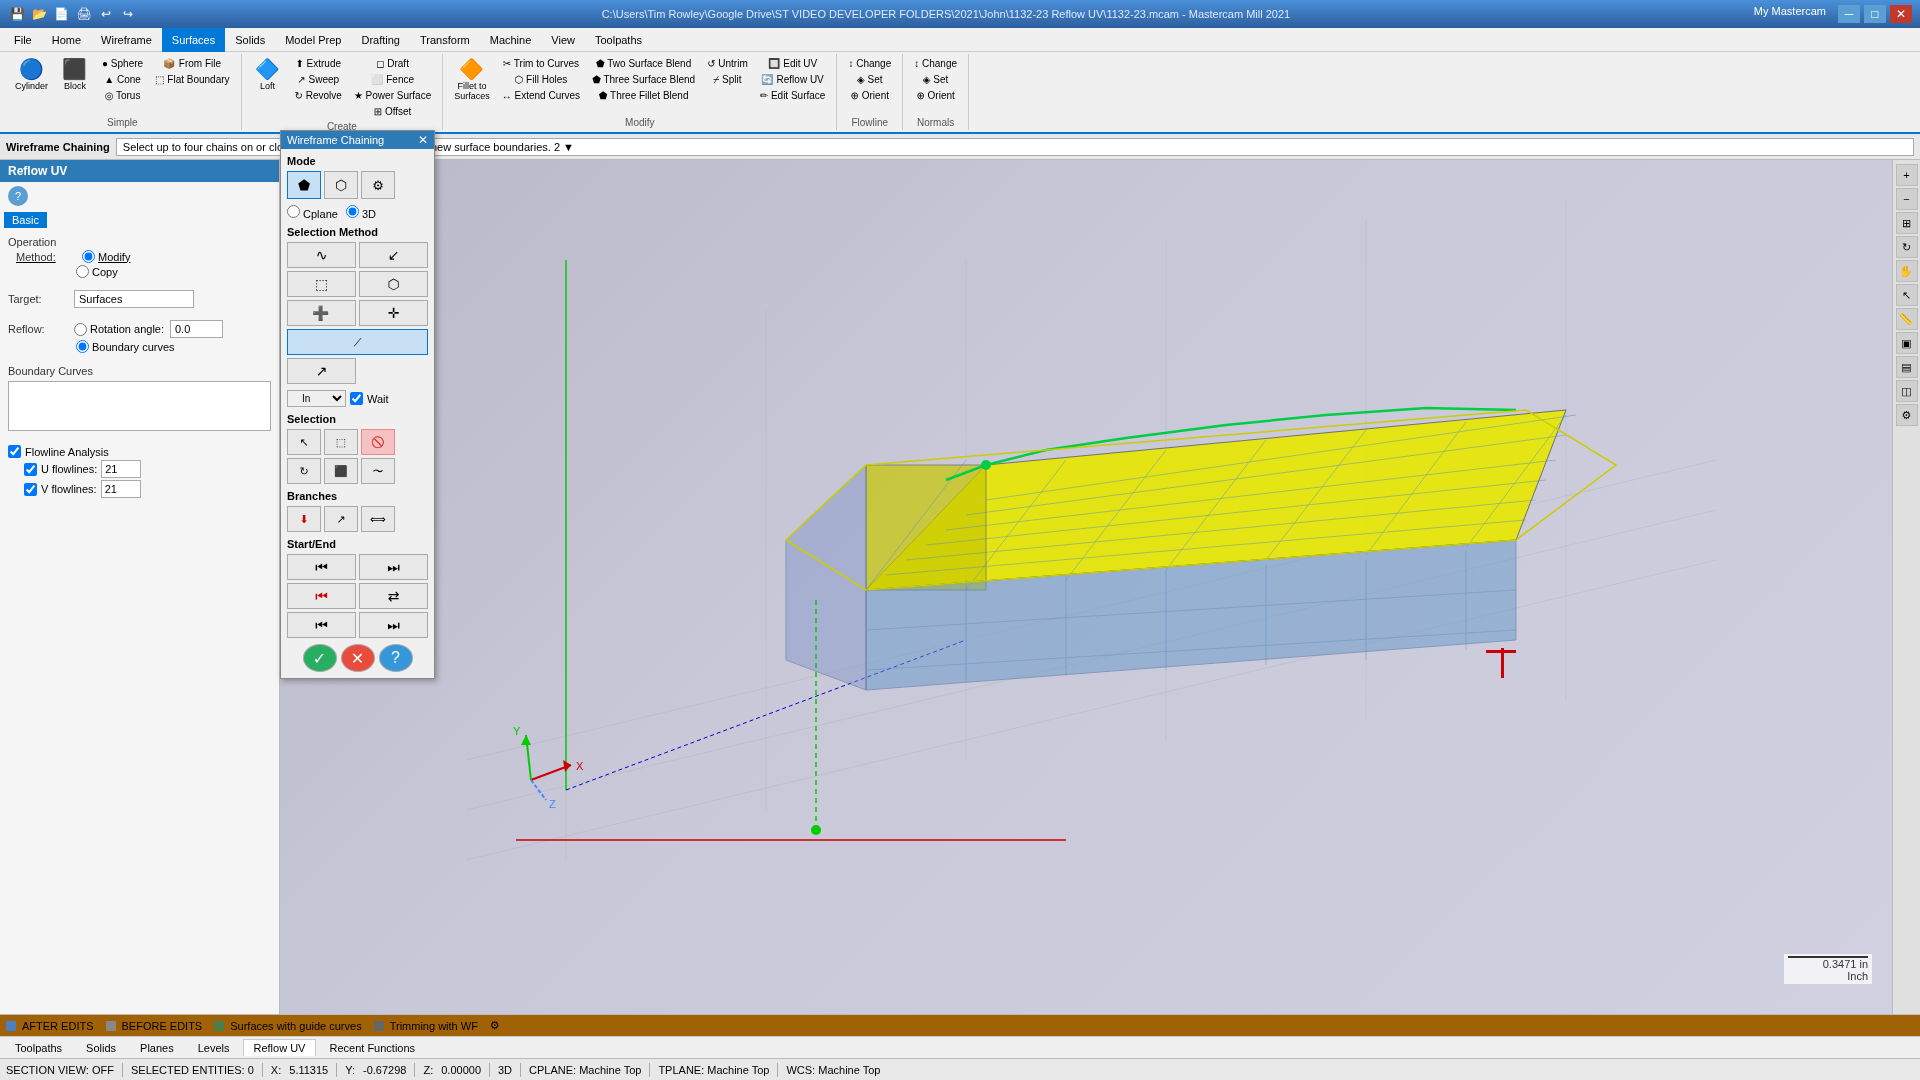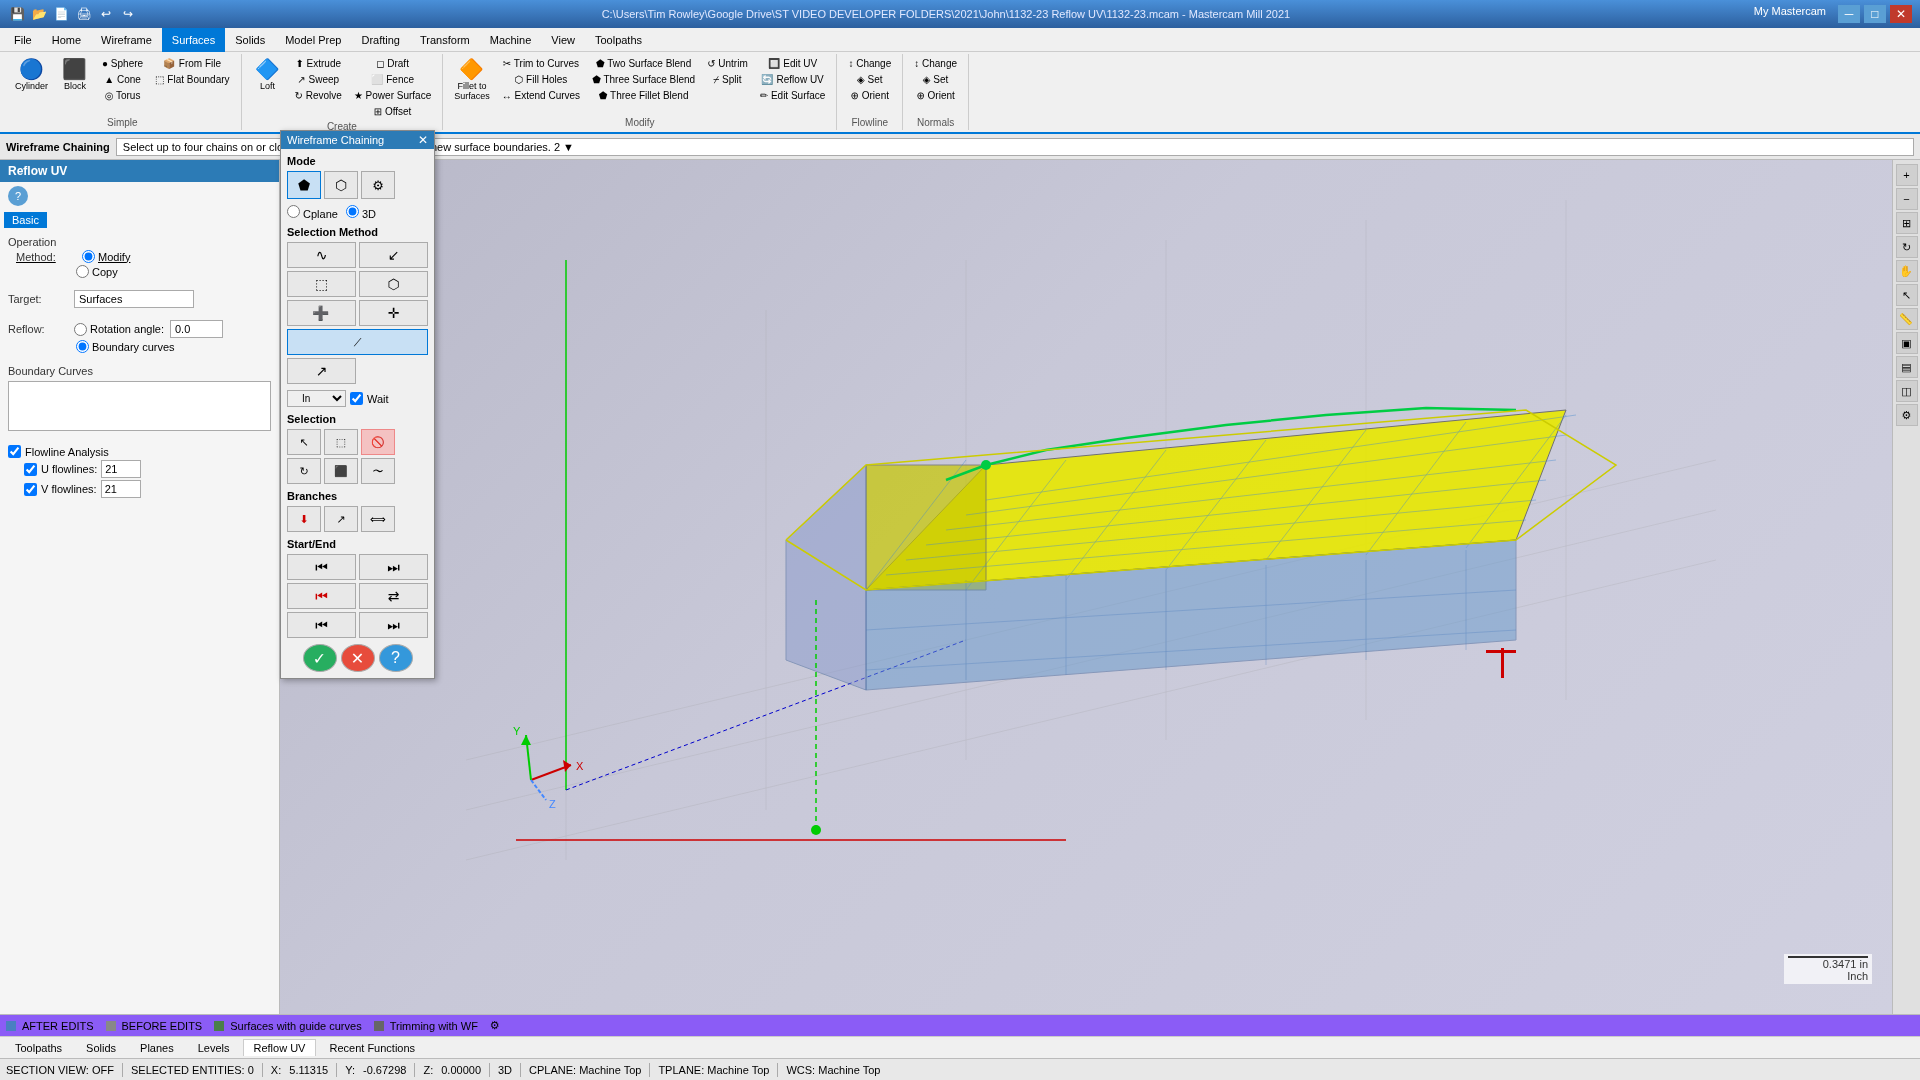--- a/index.html
+++ b/index.html
@@ -676,21 +676,21 @@
     <div class="tool-btn">✋</div>
     <div class="tool-btn">↖</div>
     <div class="tool-btn">📏</div>
     <div class="tool-btn">▣</div>
     <div class="tool-btn">▤</div>
     <div class="tool-btn">◫</div>
     <div class="tool-btn">⚙</div>
   </div>
 </div>
 
-<div id="bottom-legend" style="background:#8b5cf6; border-top:1px solid #bbb; height: 22px; display:flex; align-items:center; padding: 0 6px; gap: 12px; font-size: 10px;">
+<div id="bottom-legend" style="background:#a16207; border-top:1px solid #bbb; height: 22px; display:flex; align-items:center; padding: 0 6px; gap: 12px; font-size: 10px;">
   <span style="display:flex; align-items:center; gap: 3px;">
     <span class="legend-dot" style="background:#4a7fc1; width:10px; height:10px; display:inline-block;"></span>
     <span>AFTER EDITS</span>
   </span>
   <span style="display:flex; align-items:center; gap: 3px;">
     <span class="legend-dot" style="background:#888; width:10px; height:10px; display:inline-block;"></span>
     <span>BEFORE EDITS</span>
   </span>
   <span style="display:flex; align-items:center; gap: 3px;">
     <span class="legend-dot" style="background:#4a7f4a; width:10px; height:10px; display:inline-block;"></span>

